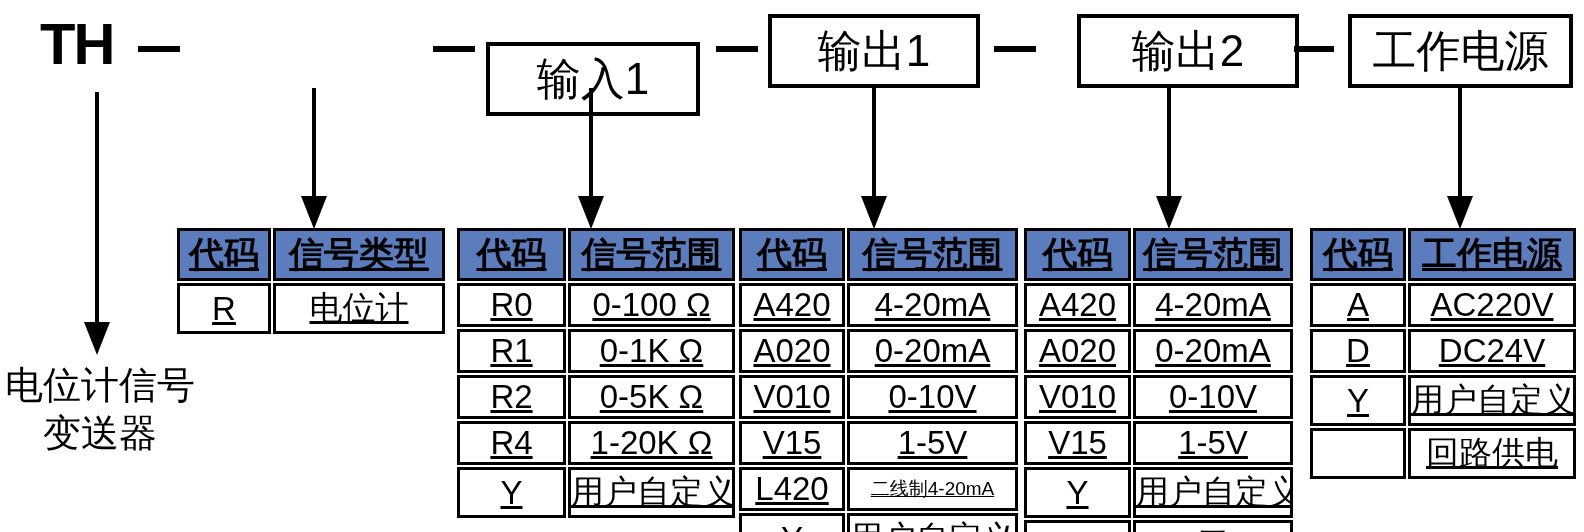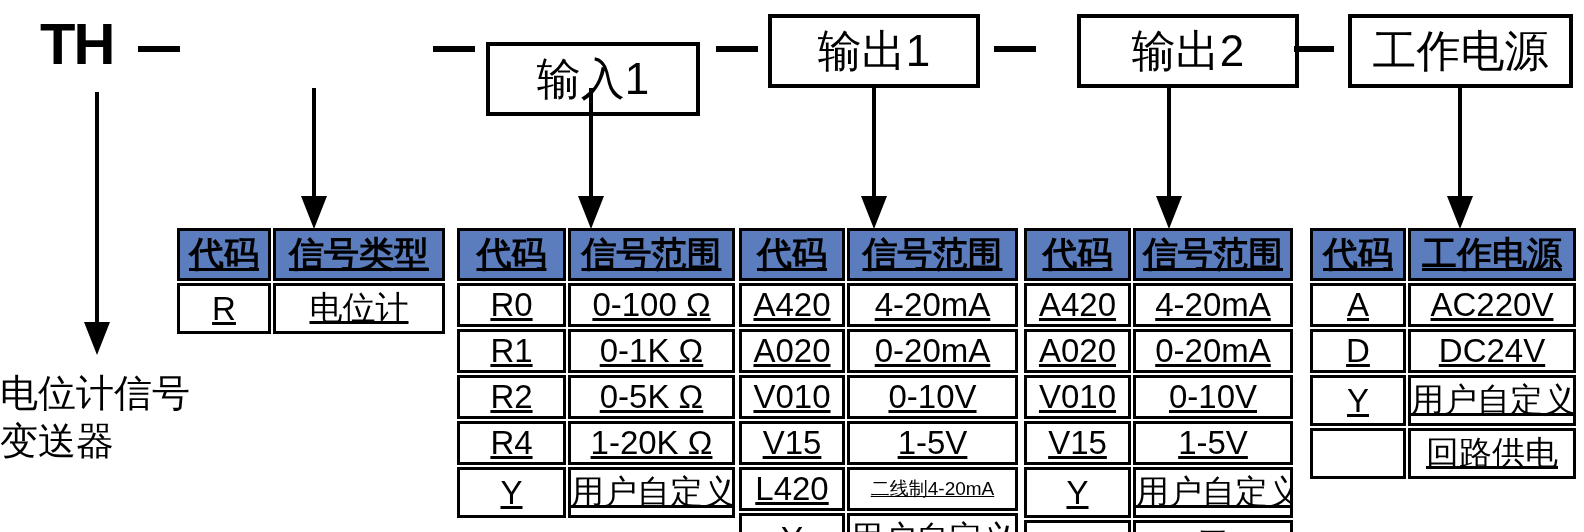--- a/index.html
+++ b/index.html
@@ -30,21 +30,21 @@
   .vline{position:absolute;width:4px;background:#000;}
   .ahead{position:absolute;width:0;height:0;border-left:13px solid transparent;border-right:13px solid transparent;border-top:33px solid #000;}
   .a1l{left:95px;top:92px;height:232px;}   .a1h{left:84px;top:322px;}
   .a2l{left:312px;top:88px;height:110px;}  .a2h{left:301px;top:196px;}
   .a3l{left:589px;top:88px;height:110px;}  .a3h{left:578px;top:196px;}
   .a4l{left:872px;top:88px;height:110px;}  .a4h{left:861px;top:196px;}
   .a5l{left:1167px;top:88px;height:110px;} .a5h{left:1156px;top:196px;}
   .a6l{left:1458px;top:88px;height:110px;} .a6h{left:1447px;top:196px;}
 
   
-  .caption{position:absolute;left:0px;top:362px;width:200px;font-size:38px;font-weight:500;line-height:1.25;margin-top:8px;}
+  .caption{position:absolute;left:0px;top:362px;width:200px;text-align:center;font-size:38px;font-weight:500;line-height:1.25;}
 
   
   table.tbl{position:absolute;top:226px;border-collapse:separate;border-spacing:2px;table-layout:fixed;}
   table.tbl th,table.tbl td{border:3px solid #000;text-align:center;vertical-align:middle;
        padding:0;white-space:nowrap;overflow:hidden;background:#fff;text-decoration:underline;}
   table.tbl th{background:#5b7dbe;font-size:35px;font-weight:bold;height:44px;}
   table.tbl td{font-size:33px;font-weight:500;height:38px;}
   .t1{left:175px;width:272px;}  .t1 th.c1,.t1 td:first-child{width:88px;}  .t1 td{height:38px;}
   .t2{left:455px;width:282px;}  .t2 th.c1,.t2 td:first-child{width:103px;} .t2 td{height:39px;}
   .t3{left:737px;width:283px;}  .t3 th.c1,.t3 td:first-child{width:100px;} .t3 td{height:39px;}

